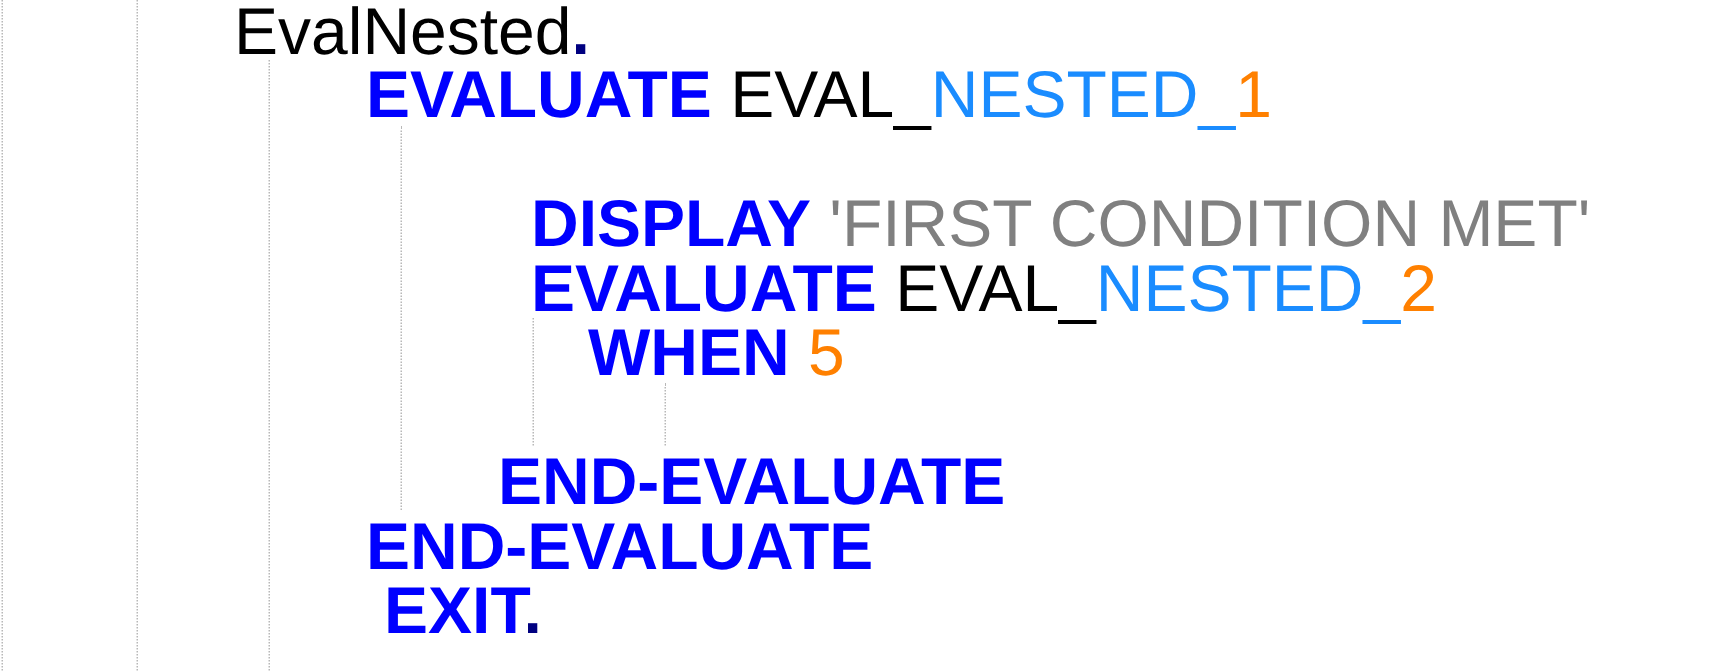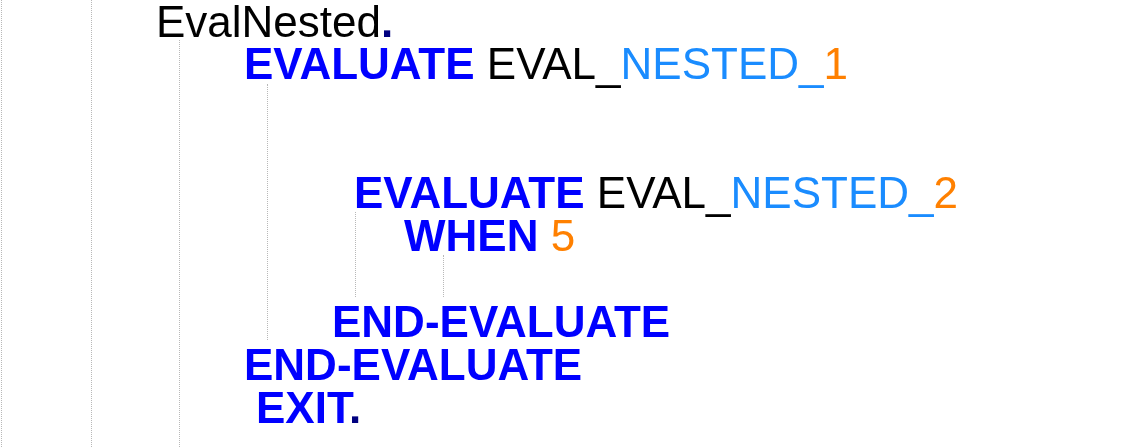--- a/index.html
+++ b/index.html
@@ -32,24 +32,25 @@
   <div class="guide" style="left:179px; top:40px; height:407px;"></div>
   <div class="guide" style="left:267px; top:84px; height:256px;"></div>
   <div class="guide" style="left:355px; top:212px; height:85px;"></div>
   <div class="guide" style="left:443px; top:255px; height:42px;"></div>
 
   <div class="line" style="top:0px; left:156px;"><span class="ident">EvalNested</span><span class="punct">.</span></div>
 
   <div class="line" style="top:42px; left:244px;"><span class="kw">EVALUATE</span> <span class="ident">EVAL_</span><span class="ident-blue">NESTED_</span><span class="num">1</span></div>
 
 
+  <div class="line" style="top:128px; left:354px;"><span class="kw">DISPLAY</span> <span class="str">'FIRST CONDITION MET'</span></div>
 
   <div class="line" style="top:171px; left:354px;text-align:right;"><span class="kw">EVALUATE</span> <span class="ident">EVAL_</span><span class="ident-blue">NESTED_</span><span class="num">2</span></div>
 
-  <div class="line" style="top:214px; left:404px;"><span class="kw">WHEN</span> <span class="num">5</span></div>
+  <div class="line" style="top:214px; left:392px;"><span class="kw">WHEN</span> <span class="num">5</span></div>
 
 
   <div class="line" style="top:300px; left:332px;"><span class="kw">END-EVALUATE</span></div>
 
   <div class="line" style="top:343px; left:244px;"><span class="kw">END-EVALUATE</span></div>
 
   <div class="line" style="top:386px; left:256px;"><span class="kw">EXIT</span><span class="punct">.</span></div>
 
 </div>
 

